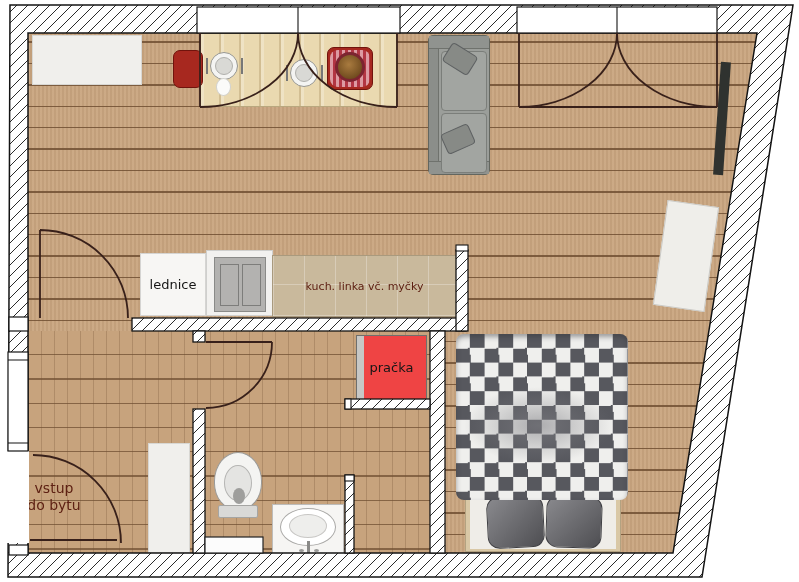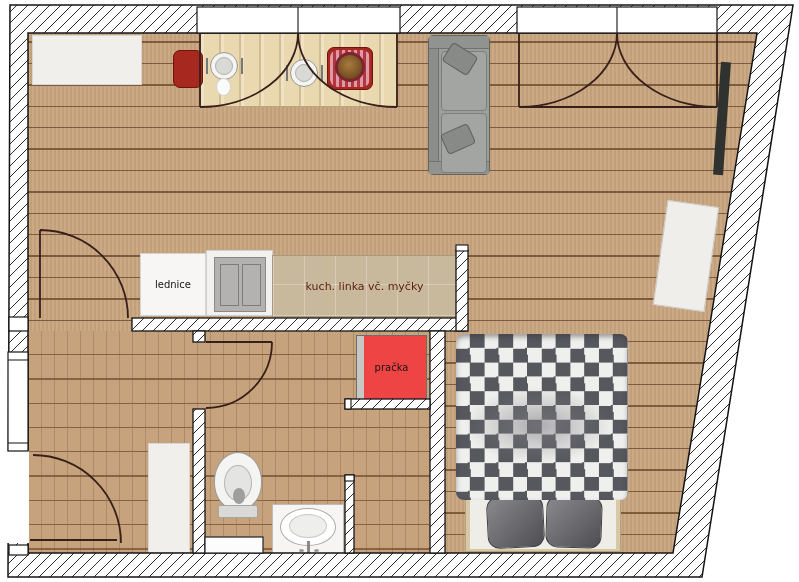--- a/index.html
+++ b/index.html
@@ -1,20 +1,20 @@
 <!DOCTYPE html>
 <html><head>
 <meta charset="utf-8">
 <style>
   html,body{margin:0;padding:0;background:#ffffff;}
   #plan{position:relative;width:799px;height:582px;background:#ffffff;overflow:hidden;
         font-family:"DejaVu Sans",sans-serif;}
   .abs{position:absolute;}
   .lbl{color:#5e2113;font-size:11px;line-height:17px;text-align:center;}
-  .lbl-dark{color:#161616;font-size:10px;text-align:left;}
+  .lbl-dark{color:#161616;font-size:13px;text-align:left;}
   
   .floor-main{left:0;top:0;width:799px;height:582px;
     clip-path:polygon(28px 33px,757px 33px,673px 553px,28px 553px);
     background-color:#c9a57f;
     background-image:
       repeating-linear-gradient(180deg,rgba(0,0,0,0) 0 20px,rgba(112,79,50,.85) 20px 21.4px),
       repeating-linear-gradient(90deg,rgba(255,255,255,.05) 0 2px,rgba(0,0,0,.035) 2px 4px);}
   
   .floor-hall{left:28px;top:331px;width:402px;height:222px;
     background-color:#c7a37d;
@@ -87,20 +87,24 @@
   </div>
 
   <div class="abs cell" style="left:272px;top:255px;width:185px;height:62px;background-color:#c9b99c;border:1px solid #a99a7e;
        background-image:repeating-linear-gradient(90deg,rgba(255,255,255,.28) 0 1px,rgba(0,0,0,0) 1px 31px),repeating-linear-gradient(0deg,rgba(255,255,255,.28) 0 1px,rgba(0,0,0,0) 1px 31px);
        display:flex;align-items:center;justify-content:center;">
     <span class="lbl">kuch. linka vč. myčky</span>
   </div>
 
   <div class="abs white-box" style="left:148px;top:443px;width:42px;height:110px;"></div>
 
+  <div class="abs lbl" style="left:18px;top:480px;width:72px;font-size:14px;">
+    <span style="display:block;">vstup</span>
+    <span style="display:block;">do bytu</span>
+  </div>
 
   <div class="abs cell" style="left:356px;top:335px;width:71px;height:65px;background:#ef4444;border:1px solid #6f6f6d;display:flex;align-items:center;justify-content:center;">
     <div class="abs" style="left:0;top:0;width:7px;height:63px;background:#c7c7c5;"></div>
     <span class="lbl-dark">pračka</span>
   </div>
 
   <div class="abs" style="left:214px;top:452px;width:48px;height:70px;">
     <div class="abs cell" style="left:0;top:0;width:48px;height:58px;border-radius:50% 50% 46% 46%;background:#f4f4f2;border:1px solid #9a9a98;"></div>
     <div class="abs cell" style="left:10px;top:13px;width:28px;height:36px;border-radius:50%;background:#e4e4e2;border:1px solid #b5b5b3;"></div>
     <div class="abs cell" style="left:19px;top:36px;width:12px;height:16px;border-radius:50%;background:#9e9e9c;"></div>

